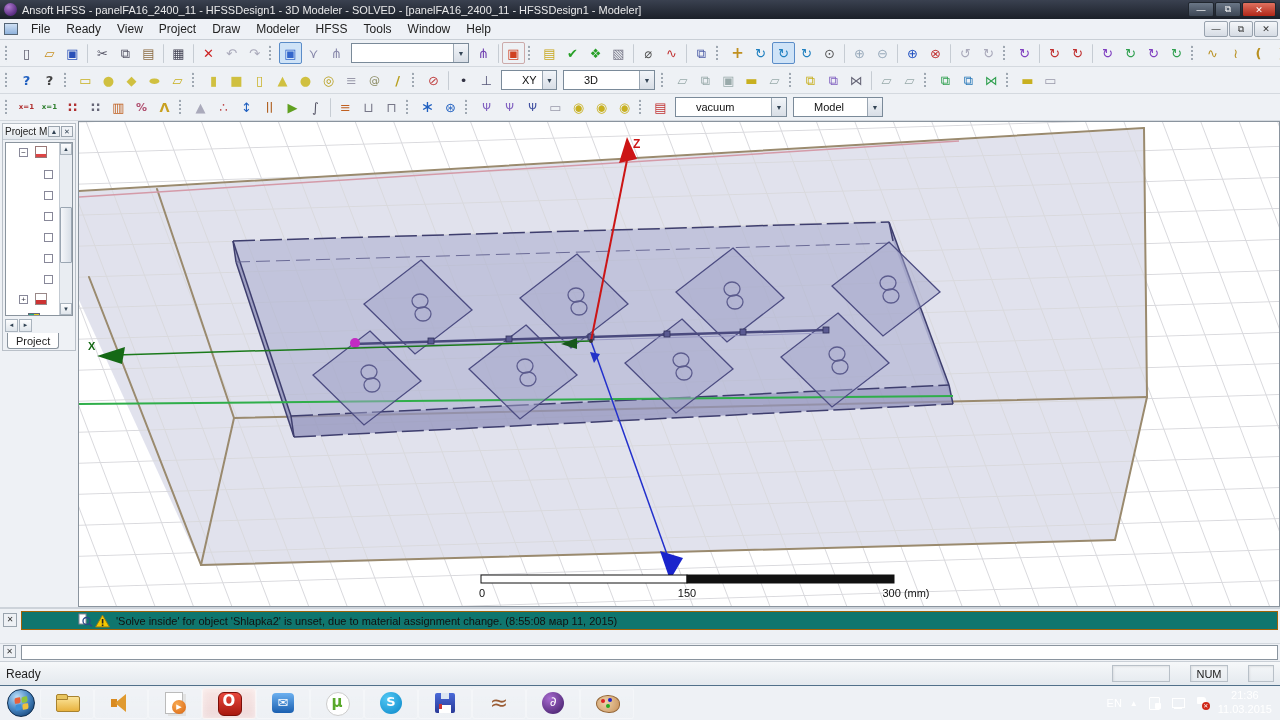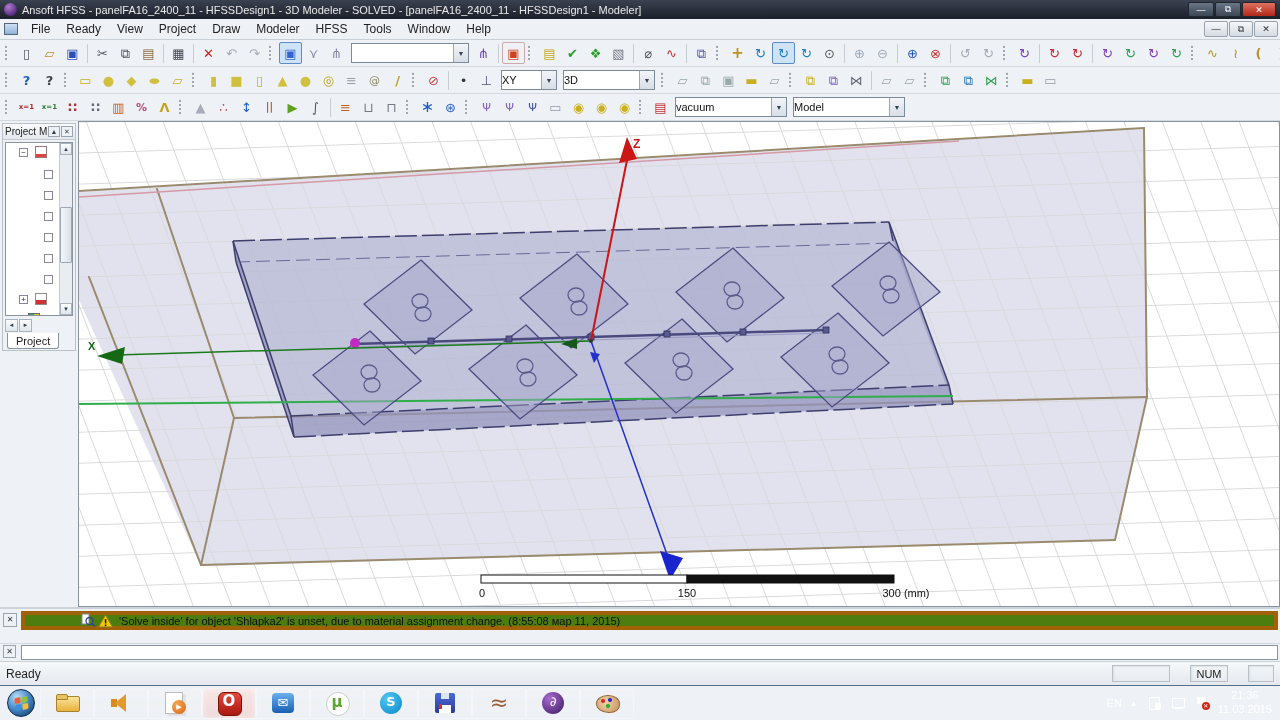--- a/index.html
+++ b/index.html
@@ -114,21 +114,21 @@
   .ic-liftup::before{content:"⊔";color:#778}
   .ic-lift2::before{content:"⊓";color:#778}
   .ic-atom::before{content:"∗";color:#2060c0;font-size:16px}
   .ic-meshview::before{content:"⊛";color:#2060c0}
   .ic-net1::before,.ic-net2::before{content:"Ψ";color:#8060c0;font-size:11px}
   .ic-net3::before{content:"Ψ";color:#4050a0;font-size:11px}
   .ic-netrect::before{content:"▭";color:#99a}
   .ic-bulb1::before,.ic-bulb2::before,.ic-bulb3::before{content:"◉";color:#c8b020}
   .ic-stackred::before{content:"▤";color:#c03030}
   .combo{height:20px;background:#fff;border:1px solid #7a8a99;display:inline-flex;align-items:center;font-size:11px;color:#111;margin:0 3px;flex:0 0 auto}
-  .combo .val{padding:0 0;flex:1;overflow:hidden;white-space:nowrap}
+  .combo .val{padding:0 20px;flex:1;overflow:hidden;white-space:nowrap}
   .combo .arr{width:15px;height:100%;background:linear-gradient(#f2f5f9,#d8dee6);border-left:1px solid #9aa6b2;display:flex;align-items:center;justify-content:center;font-size:7px;color:#345}
   
   .main{position:relative;height:486px;background:#eef1f5}
   .leftcol{position:absolute;left:0;top:0;width:90px;height:486px}
   .panel{position:absolute;left:2px;width:74px;background:#eef1f5;border:1px solid #b9c0c8}
   .ptitle{height:16px;background:linear-gradient(#fbfcfd,#e3e8ee);border-bottom:1px solid #c3cad2;display:flex;align-items:center;font-size:10px;color:#222;padding:0 2px}
   .ptitle .t{flex:1;overflow:hidden;white-space:nowrap}
   .pbtn{width:12px;height:11px;border:1px solid #9aa4ae;background:#eef1f5;font-size:7px;display:flex;align-items:center;justify-content:center;color:#345;margin-left:1px}
   .treewrap{position:absolute;left:2px;top:18px;right:2px;bottom:34px;background:#fff;border:1px solid #8a949e}
   .tree{position:absolute;left:0;top:0;right:13px;bottom:0;overflow:hidden}
@@ -142,21 +142,21 @@
   .vthumb{position:absolute;left:0;width:12px;background:linear-gradient(90deg,#f5f7fa,#d8dfe7);border:1px solid #9aa6b2;border-radius:1px}
   .hscroll{position:absolute;left:2px;right:2px;bottom:18px;height:14px;display:flex;gap:1px;align-items:center}
   .harr{width:13px;height:13px;background:linear-gradient(#fdfdfe,#dfe5eb);border:1px solid #aab4be;font-size:6px;display:flex;align-items:center;justify-content:center;color:#345}
   .ptab{position:absolute;left:4px;bottom:1px;height:16px;padding:0 8px;background:#fff;border:1px solid #8a949e;border-top:none;border-radius:0 0 3px 3px;font-size:11px;display:flex;align-items:center;color:#222}
   .propbody{position:absolute;left:2px;top:18px;right:2px;bottom:4px;background:#fdfdfe;border:1px solid #8a949e}
   .viewport{position:absolute;left:78px;top:0;width:1202px;height:486px;background:#fff;border:1px solid #8a949e}
   .viewport svg{position:absolute;left:0;top:0}
   
   .msgbar{height:25px;background:#eef1f5;border-top:2px solid #cdd3da;position:relative}
   .xbtn{position:absolute;left:3px;top:4px;width:14px;height:14px;border:1px solid #9aa4ae;background:#eef1f5;font-size:8px;line-height:12px;text-align:center;color:#333}
-  .msglist{position:absolute;left:21px;top:2px;right:2px;bottom:2px;background:#4d7c0f;border:4px solid #a16207;display:flex;align-items:center;font-size:11px;color:#111}
+  .msglist{position:absolute;left:21px;top:2px;right:2px;bottom:2px;background:#0f766e;border:1px solid #a16207;display:flex;align-items:center;font-size:11px;color:#111}
   .msglist .icons{margin-left:56px;display:flex;gap:2px;align-items:center}
   .msgtext{margin-left:6px;white-space:nowrap}
   .gapbar{height:12px;background:#eef1f5;border-bottom:1px solid #d4d9df}
   .progbar{height:17px;background:#eef1f5;position:relative}
   .progbar .xbtn{top:1px;width:13px;height:13px}
   .progfield{position:absolute;left:21px;top:1px;right:2px;bottom:1px;background:#fff;border:1px solid #8a949e}
   .statusbar{height:24px;background:linear-gradient(#f6f8fa,#e4e9ee);border-top:1px solid #c9cfd6;display:flex;align-items:center;font-size:12px;color:#222;padding:0 6px}
   .statusbar .cells{margin-left:auto;display:flex;gap:20px}
   .scell{height:17px;border:1px solid #b8c0c8;box-shadow:inset 1px 1px 2px rgba(0,0,0,.08);font-size:11px;display:flex;align-items:center;justify-content:center;color:#222}
   
@@ -404,21 +404,21 @@
       <span class="tbi ic-bulb1"></span>
       <span class="tbi ic-bulb2"></span>
       <span class="tbi ic-bulb3"></span>
       <span class="tbi grip"></span>
       <span class="tbi ic-stackred"></span>
     </span>
   <span class="combo" style="width:112px">
     <span class="val">vacuum</span>
     <span class="arr">▼</span>
   </span>
-  <span class="combo" style="width:112px">
+  <span class="combo" style="width:90px">
     <span class="val">Model</span>
     <span class="arr">▼</span>
   </span>
 </div>
 
 <div class="main">
   <div class="leftcol">
 
     <div class="panel" style="top:2px;height:228px">
       <div class="ptitle">

